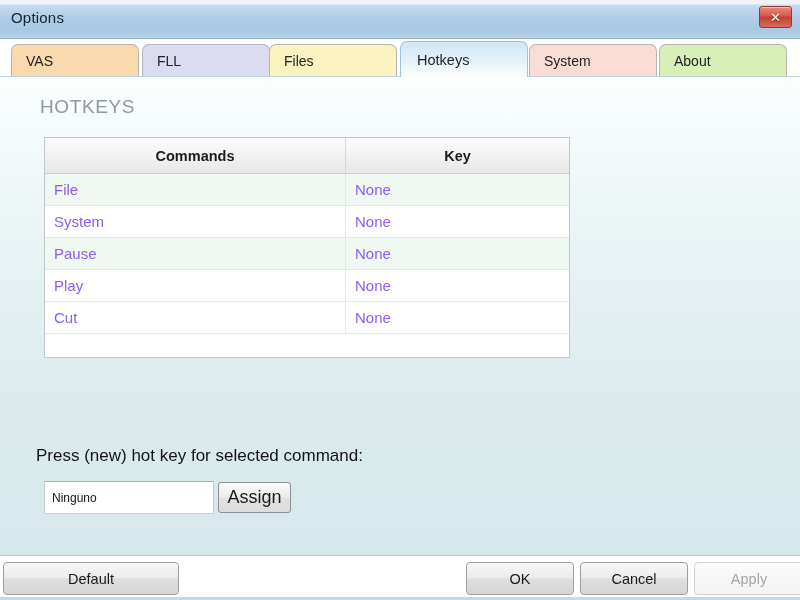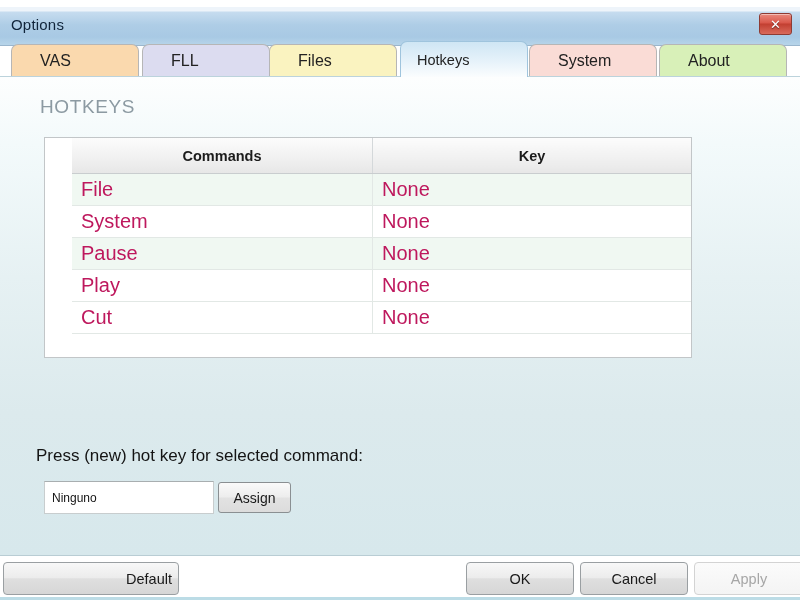--- a/index.html
+++ b/index.html
@@ -18,21 +18,21 @@
     position: relative;
     width: 800px;
     height: 600px;
     box-sizing: border-box;
     background: #ffffff;
   }
 
   
   .titlebar {
     position: absolute;
-    left: 0; top: 7px;
+    left: 0; top: 0;
     width: 800px;
     height: 39px;
     background: linear-gradient(to bottom,
         #eef4fa 0px, #eef4fa 4px,
         #c6dcef 5px, #aecde6 18px,
         #a8c9e4 30px, #b9d6ea 39px);
     border-bottom: 1px solid #9ab6cd;
     box-sizing: border-box;
   }
   .titlebar-text {
@@ -82,25 +82,25 @@
     height: 38px;
   }
   .tab {
     position: absolute;
     top: 5px;
     height: 33px;
     box-sizing: border-box;
     border: 1px solid #b6b6b6;
     border-bottom: none;
     border-radius: 7px 7px 0 0;
-    font-size: 16px;
+    font-size: 14px;
     color: #222222;
     display: flex;
     align-items: center;
-    padding-left: 28px;
+    padding-left: 14px;
     cursor: pointer;
     white-space: nowrap;
   }
   .tab.active {
     top: 2px;
     height: 36px;
     border-color: #9fc4dd;
     background: linear-gradient(to bottom, #cfe6f4 0%, #e6f2fa 55%, #fbfdfe 100%);
     z-index: 5;
     padding-left: 16px;
@@ -128,27 +128,26 @@
     color: #8c9aa2;
     letter-spacing: .6px;
     white-space: nowrap;
   }
 
   
   .table-wrap {
     position: absolute;
     left: 44px;
     top: 60px;
-    width: 648px;
+    width: 526px;
     height: 221px;
     box-sizing: border-box;
     border: 1px solid #c2c6c8;
     background: #ffffff;
     overflow: hidden;
-    padding-left: 27px;
   }
   table.hk {
     width: 100%;
     border-collapse: collapse;
     table-layout: fixed;
     font-size: 14px;
   }
   table.hk th {
     height: 33px;
     background: linear-gradient(to bottom, #fcfcfc 0%, #f1f1f1 55%, #e7e7e7 100%);
@@ -158,22 +157,22 @@
     font-weight: bold;
     color: #1b1b1b;
     text-align: center;
   }
   table.hk th:last-child { border-right: none; }
   table.hk td {
     height: 29px;
     border-bottom: 1px solid #e2e8e5;
     border-right: 1px solid #e2e8e5;
     padding-left: 9px;
-    color: #be185d;
-    font-size: 20px;
+    color: #8b5cf6;
+    font-size: 15px;
     vertical-align: middle;
   }
   table.hk td:last-child { border-right: none; }
   table.hk tr.r-odd td { background: #f0f8f2; }
   table.hk tr.r-even td { background: #ffffff; }
   .col-cmd { width: 298px; }
 
   
   .prompt-label {
     position: absolute;
@@ -203,21 +202,21 @@
     position: absolute;
     left: 218px;
     top: 405px;
     width: 73px;
     height: 31px;
     box-sizing: border-box;
     border: 1px solid #8a8f92;
     border-radius: 3px;
     background: linear-gradient(to bottom, #fafafa 0%, #ededed 48%, #e2e2e2 52%, #dcdcdc 100%);
     font-family: "Liberation Sans", sans-serif;
-    font-size: 14px;
+    font-size: 18px;
     color: #1a1a1a;
     cursor: pointer;
   }
 
   
   .footer {
     position: absolute;
     left: 0;
     top: 555px;
     width: 800px;
@@ -233,21 +232,21 @@
     height: 33px;
     box-sizing: border-box;
     border: 1px solid #9a9fa2;
     border-radius: 4px;
     background: linear-gradient(to bottom, #f8f8f8 0%, #ececec 47%, #dfdfdf 51%, #d6d6d6 100%);
     font-family: "Liberation Sans", sans-serif;
     font-size: 14.5px;
     color: #191919;
     cursor: pointer;
   }
-  .btn.wide { width: 176px; left: 3px; text-align: right; }
+  .btn.wide { width: 176px; left: 3px; }
   .btn.ok { width: 108px; left: 466px; }
   .btn.cancel { width: 108px; left: 580px; }
   .btn.apply {
     width: 110px;
     left: 694px;
     color: #a6a6a6;
     border-color: #d3d3d3;
     background: linear-gradient(to bottom, #fbfbfb 0%, #f4f4f4 100%);
     cursor: default;
   }

